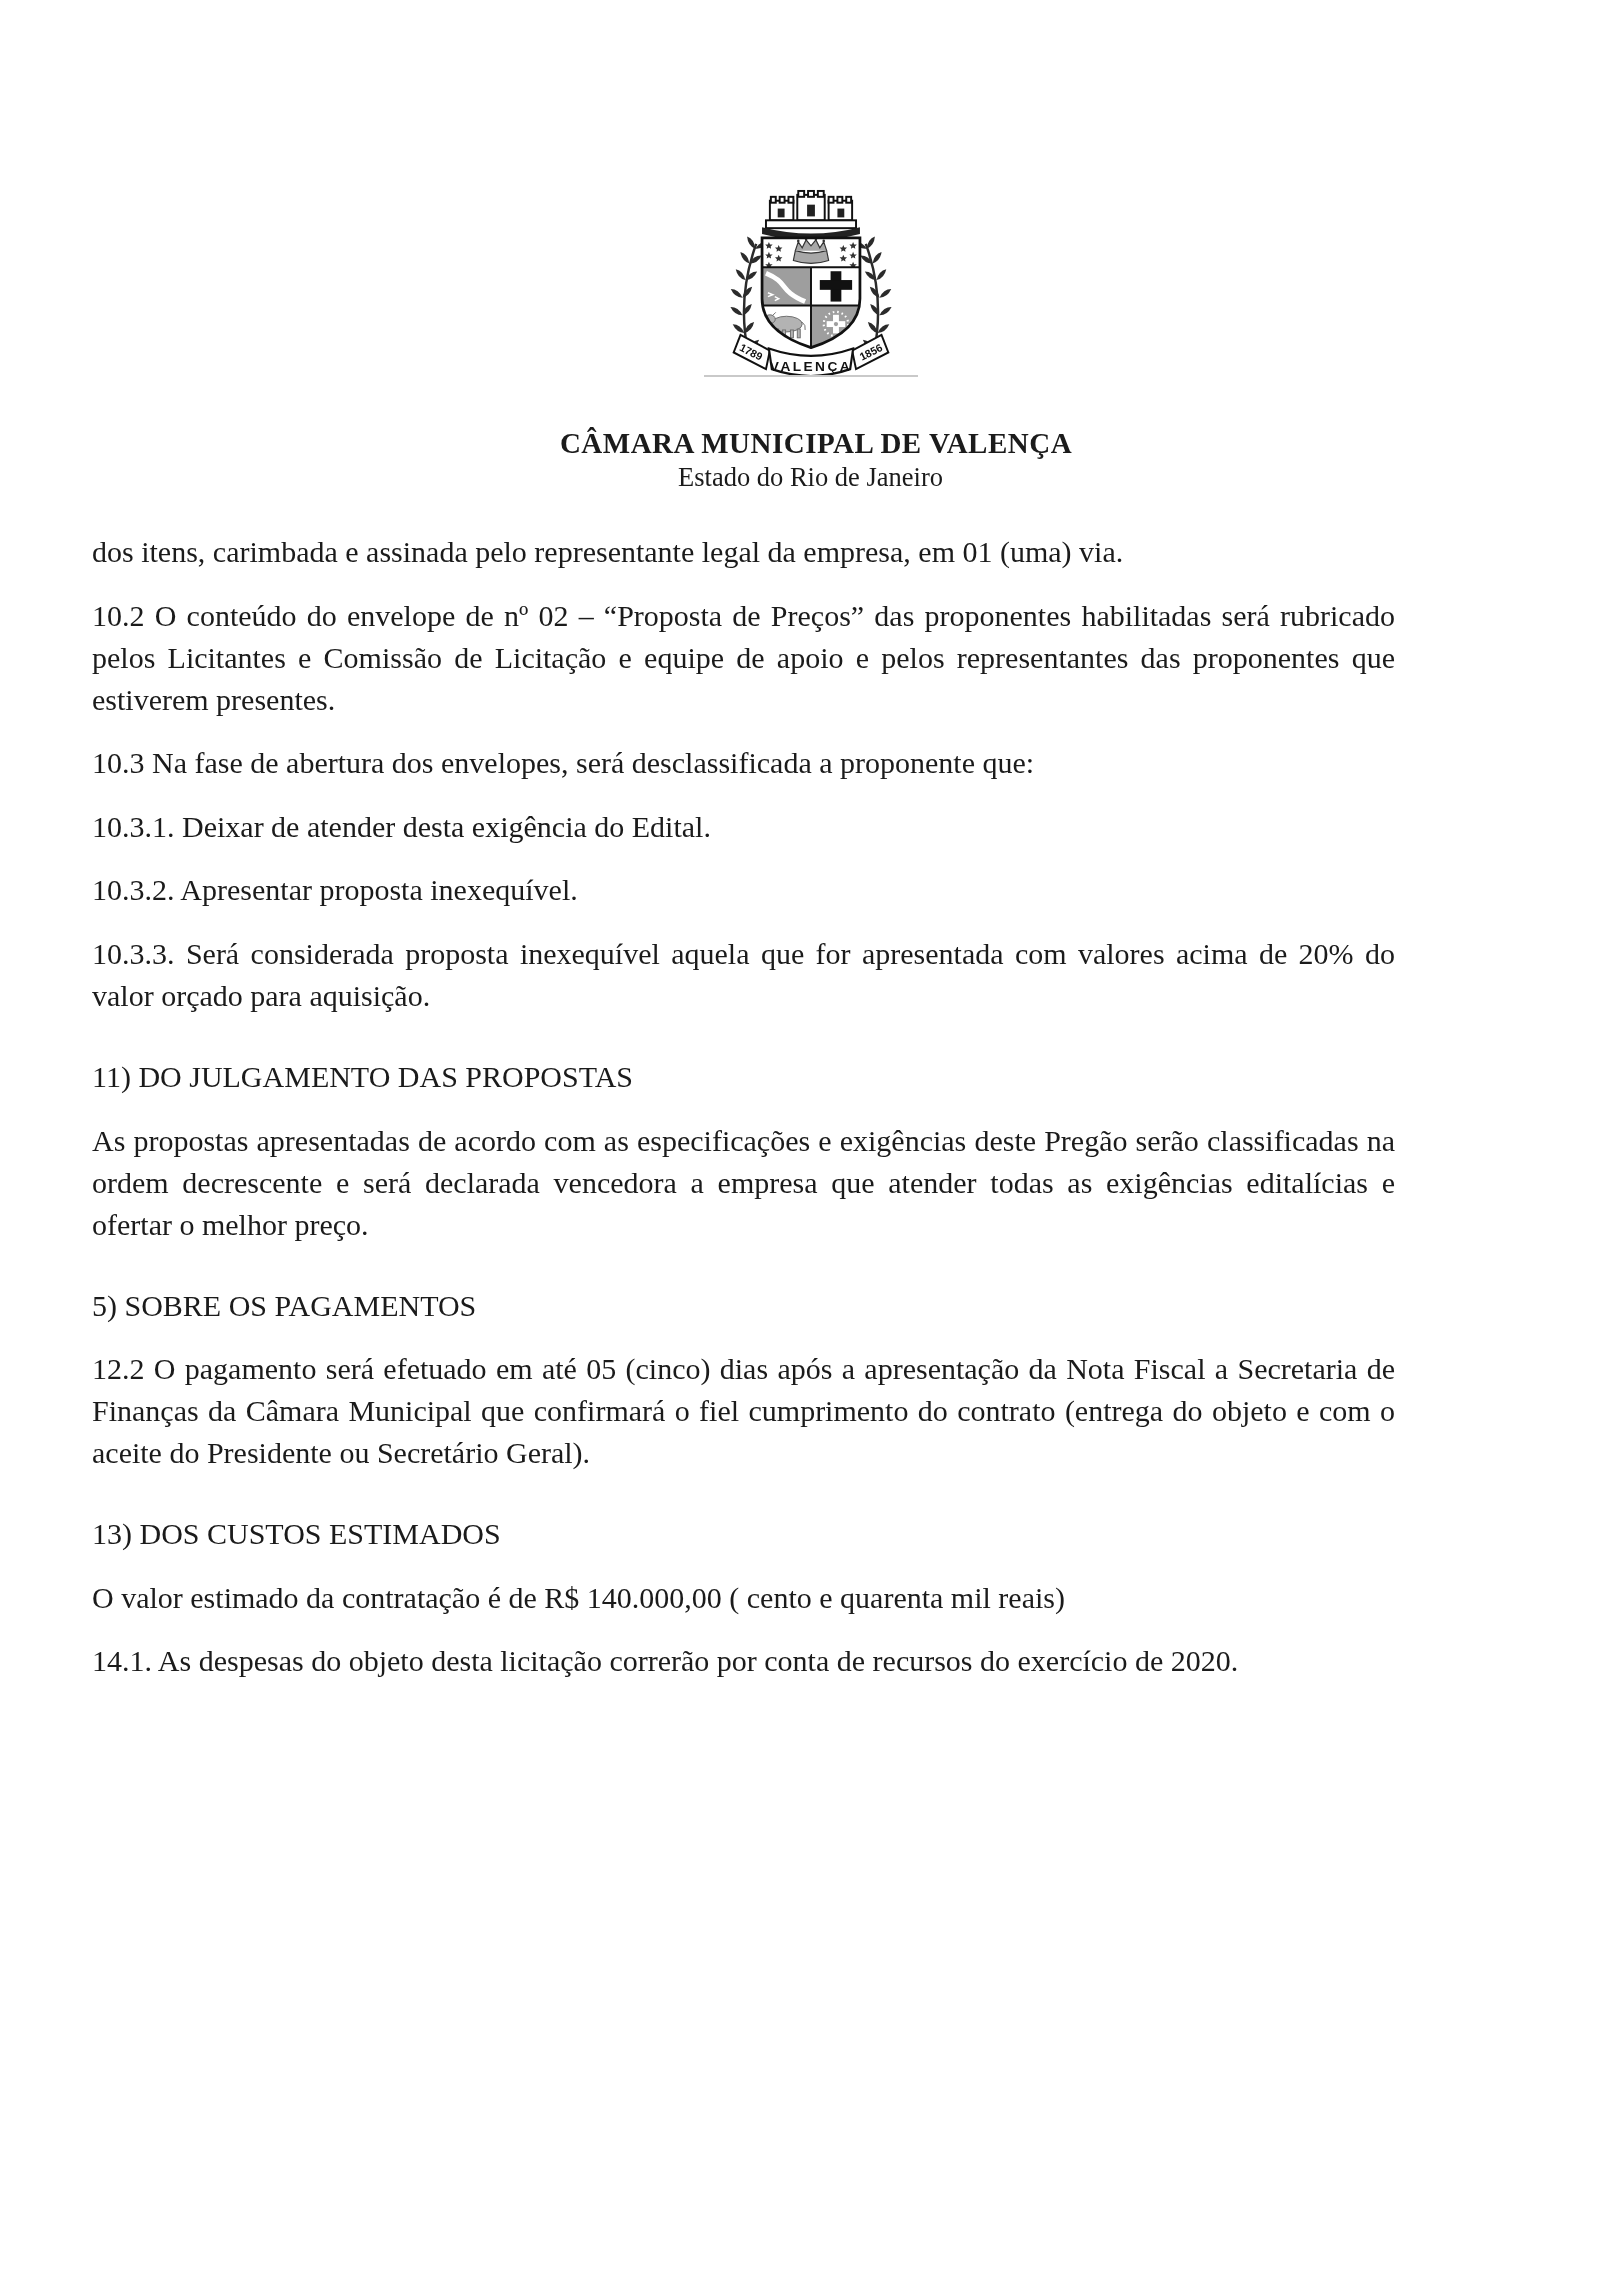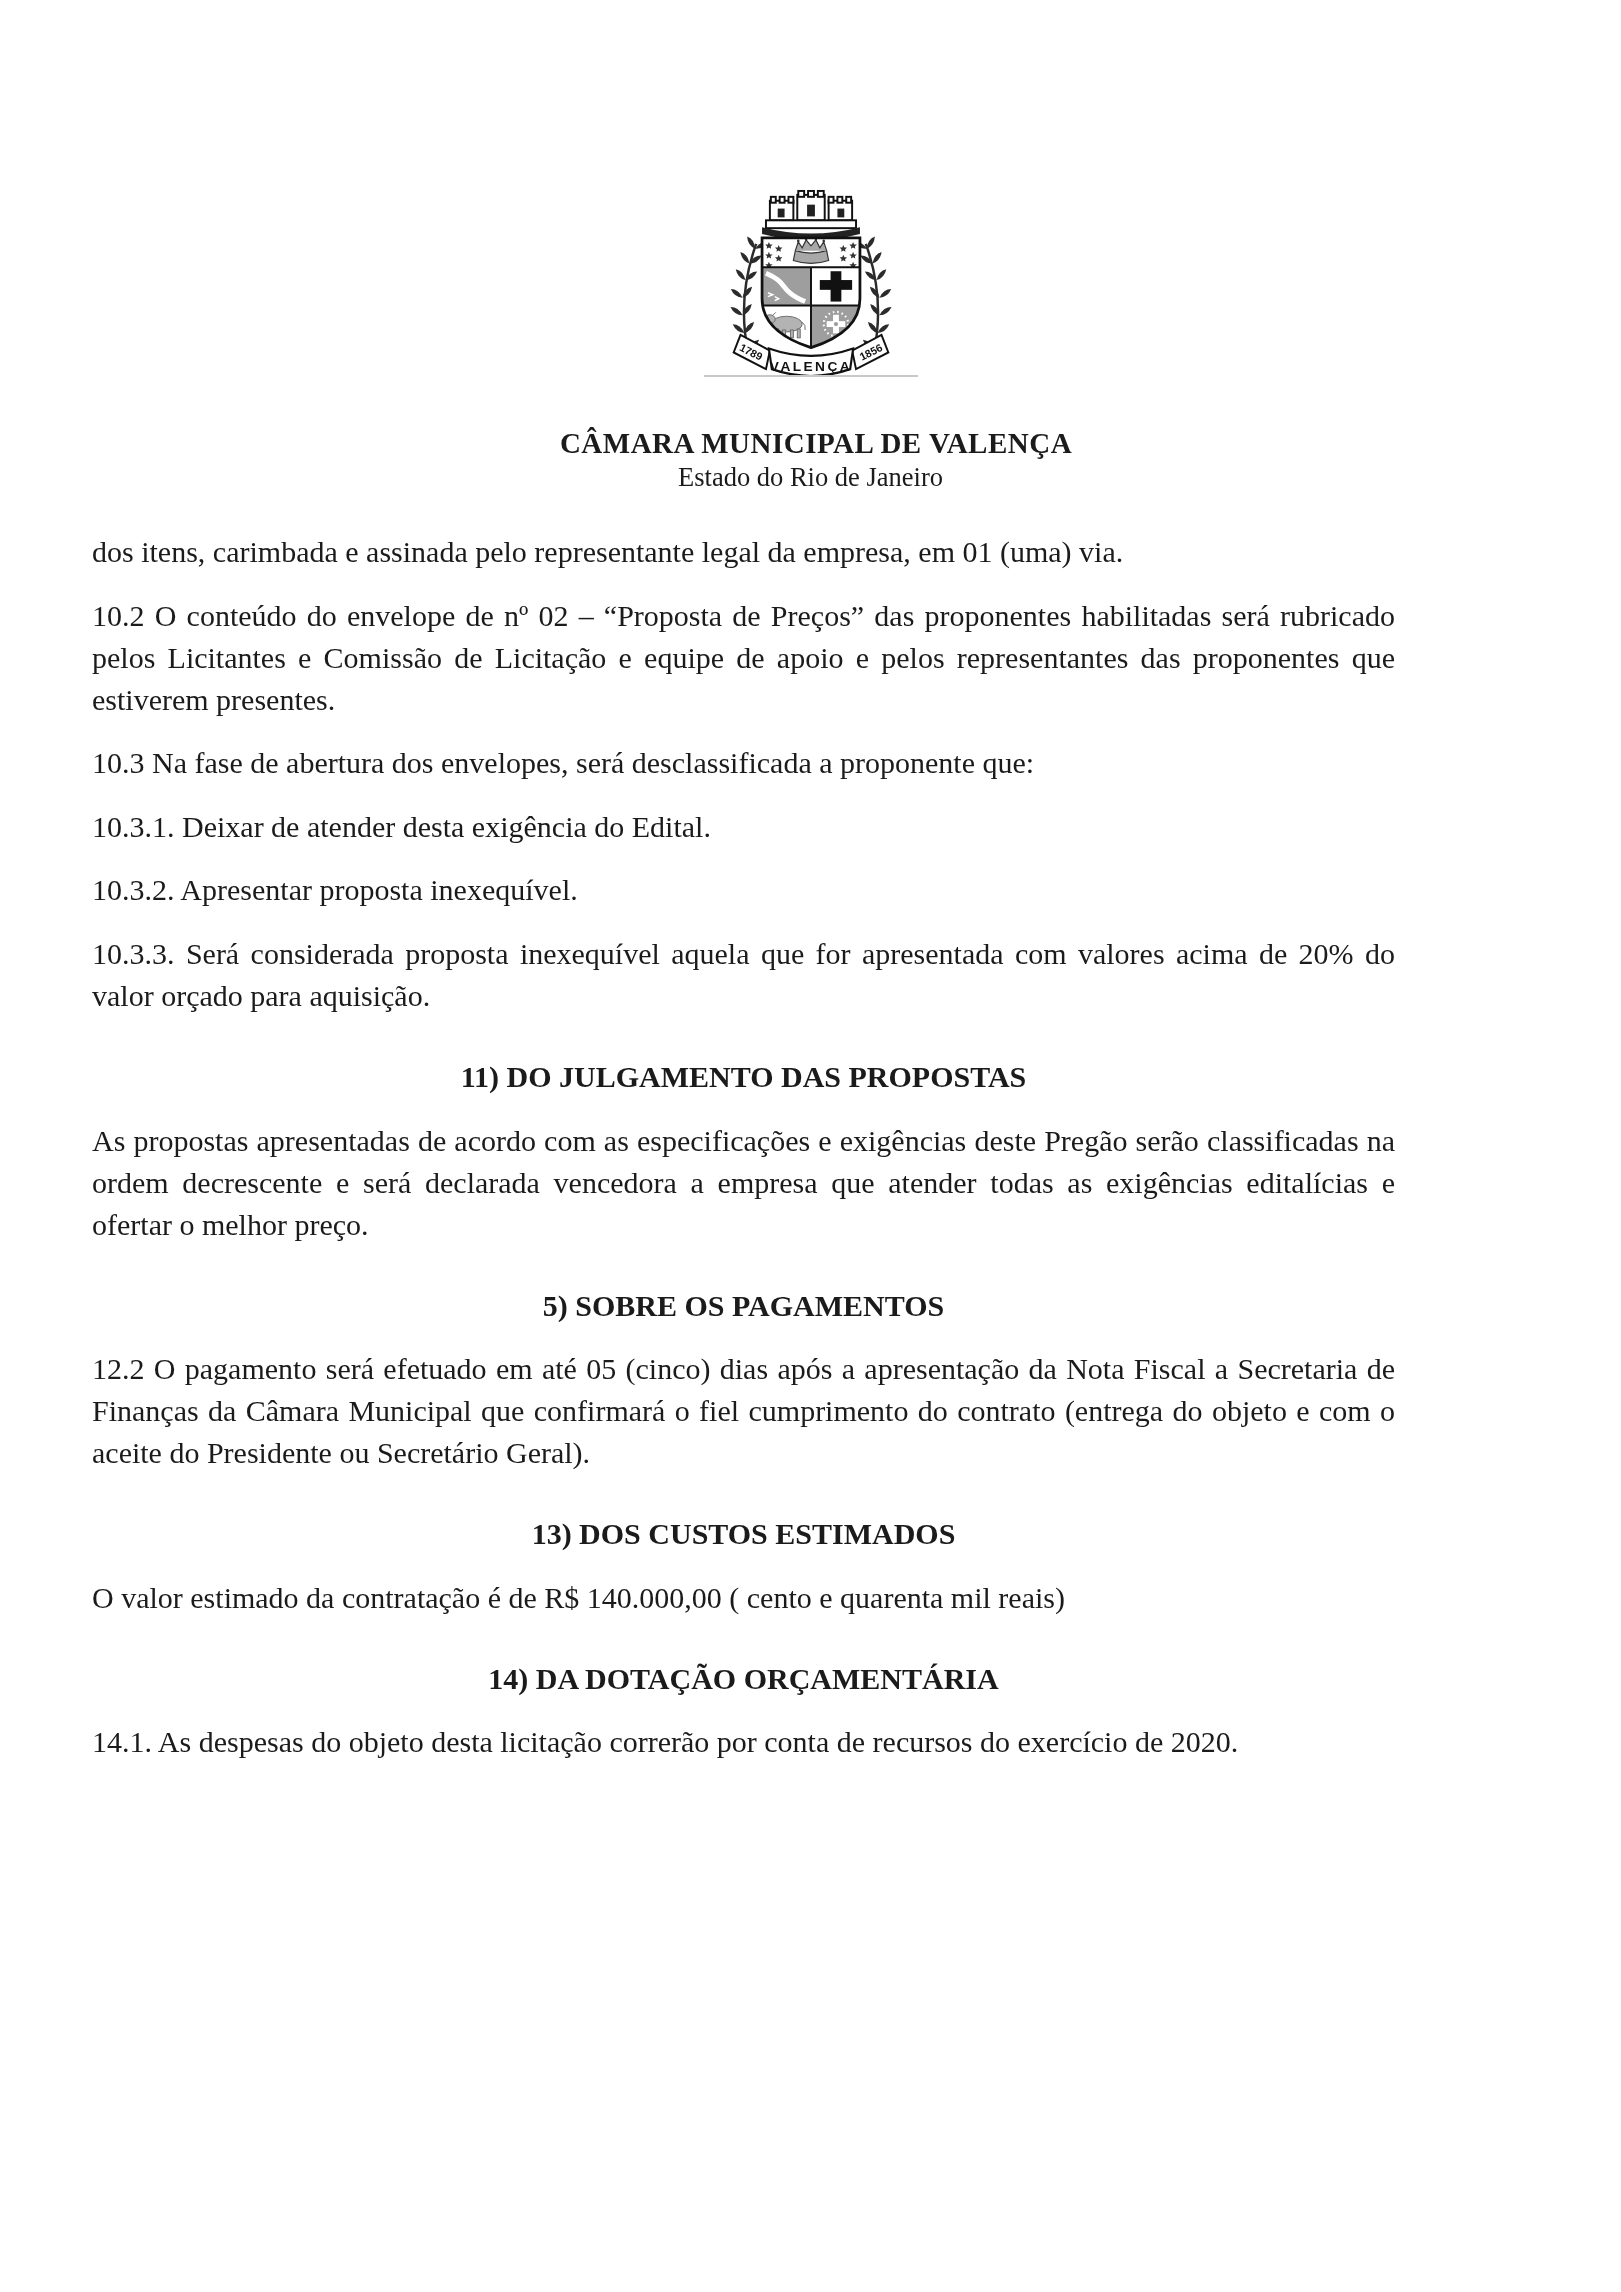--- a/index.html
+++ b/index.html
@@ -46,22 +46,22 @@
   }
   .para {
     margin: 0 0 21.6px 0;
     text-align: justify;
     text-justify: inter-word;
   }
   .heading {
     margin: 39px 0 21.6px 0;
     font-size: 30px;
     line-height: 42px;
-    font-weight: 700;
-    text-align: center;
+    font-weight: 400;
+    text-align: left;
   }
   .doc-body > :first-child { margin-top: 0; }
   svg text { font-family: "Liberation Sans", sans-serif; }
 </style>
 </head>
 <body>
 
 <div class="page">
 
   <div class="header">
@@ -207,18 +207,17 @@
     <p class="para">10.3 Na fase de abertura dos envelopes, será desclassificada a proponente que:</p>
     <p class="para">10.3.1. Deixar de atender desta exigência do Edital.</p>
     <p class="para">10.3.2. Apresentar proposta inexequível.</p>
     <p class="para">10.3.3. Será considerada proposta inexequível aquela que for apresentada com valores acima de 20% do valor orçado para aquisição.</p>
     <h2 class="heading">11) DO JULGAMENTO DAS PROPOSTAS</h2>
     <p class="para">As propostas apresentadas de acordo com as especificações e exigências deste Pregão serão classificadas na ordem decrescente e será declarada vencedora a empresa que atender todas as exigências editalícias e ofertar o melhor preço.</p>
     <h2 class="heading">5) SOBRE OS PAGAMENTOS</h2>
     <p class="para">12.2 O pagamento será efetuado em até 05 (cinco) dias após a apresentação da Nota Fiscal a Secretaria de Finanças da Câmara Municipal que confirmará o fiel cumprimento do contrato (entrega do objeto e com o aceite do Presidente ou Secretário Geral).</p>
     <h2 class="heading">13) DOS CUSTOS ESTIMADOS</h2>
     <p class="para">O valor estimado da contratação é de R$ 140.000,00 ( cento e quarenta mil reais)</p>
-    <h2 class="heading">14) DA DOTAÇÃO ORÇAMENTÁRIA</h2>
     <p class="para">14.1. As despesas do objeto desta licitação correrão por conta de recursos do exercício de 2020.</p>
   </main>
 
 </div>
 
 
 </body></html>

